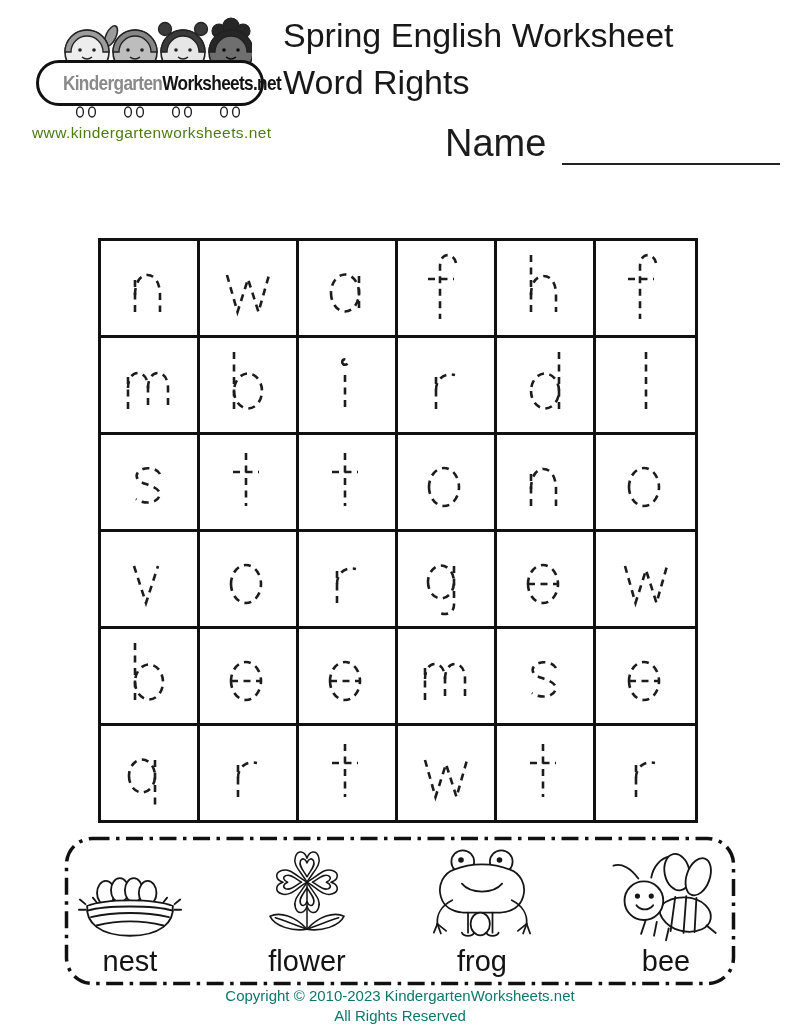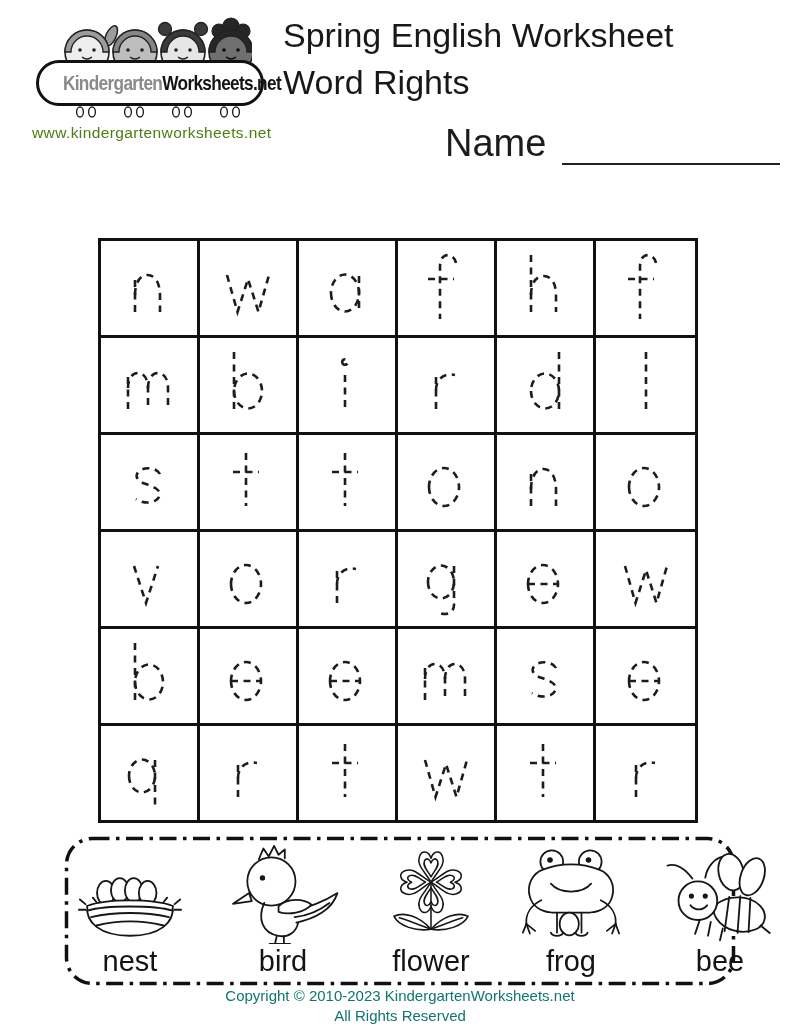--- a/index.html
+++ b/index.html
@@ -356,39 +356,20 @@
               <path d="M8 44 L1 44"></path>
               <path d="M104 38 L110 33"></path>
               <path d="M104 44 L111 44"></path>
             <path d="M20 36 L16 31"></path>
               <path d="M92 36 L96 31"></path>
           </g>
         </svg>
         <div class="word">nest</div>
       </div>
 
-      <div class="figure">
-        <svg width="116" height="100" viewBox="0 0 130 112">
-          <g class="line-art">
-            <path d="M38 17 L43 5 L49 14 L55 2 L60 12 L67 6 L67 16"></path>
-            <circle cx="52" cy="42" r="27" fill="#fff"></circle>
-            <circle cx="42" cy="38" r="3" fill="#161616" stroke="none"></circle>
-            <path d="M27 55 L9 67 L30 64 Z" fill="#fff"></path>
-            <path d="M44 66 C36 84 42 100 60 103 C72 105 80 98 82 88"></path>
-            <path d="M72 76 C92 72 112 64 126 55 C120 74 100 84 80 88" fill="#fff"></path>
-            <path d="M78 82 C94 80 108 73 117 66"></path>
-            <path d="M60 70 C70 60 88 61 97 68 C89 77 71 80 60 76 Z" fill="#fff"></path>
-            <path d="M58 103 L56 112"></path>
-              <path d="M66 104 L66 112"></path>
-            <path d="M50 112 L61 112"></path>
-              <path d="M62 112 L73 112"></path>
-          </g>
-        </svg>
-        <div class="word">bird</div>
-      </div>
 
       <div class="figure">
         <svg width="94" height="113" viewBox="0 0 110 132">
           <g class="line-art">
             <g>
               <path d="M55 52 C47 38 36 30 40 19 C43 10 52 11 55 21 C58 11 67 10 70 19 C74 30 63 38 55 52 Z"></path>
               <path d="M55 45 C50 36 44 31 46.5 24.5 C48.5 20 53 21.5 55 27 C57 21.5 61.5 20 63.5 24.5 C66 31 60 36 55 45 Z"></path>
             </g>
             <g transform="rotate(90 55 52)">
               <path d="M55 52 C47 38 36 30 40 19 C43 10 52 11 55 21 C58 11 67 10 70 19 C74 30 63 38 55 52 Z"></path>

